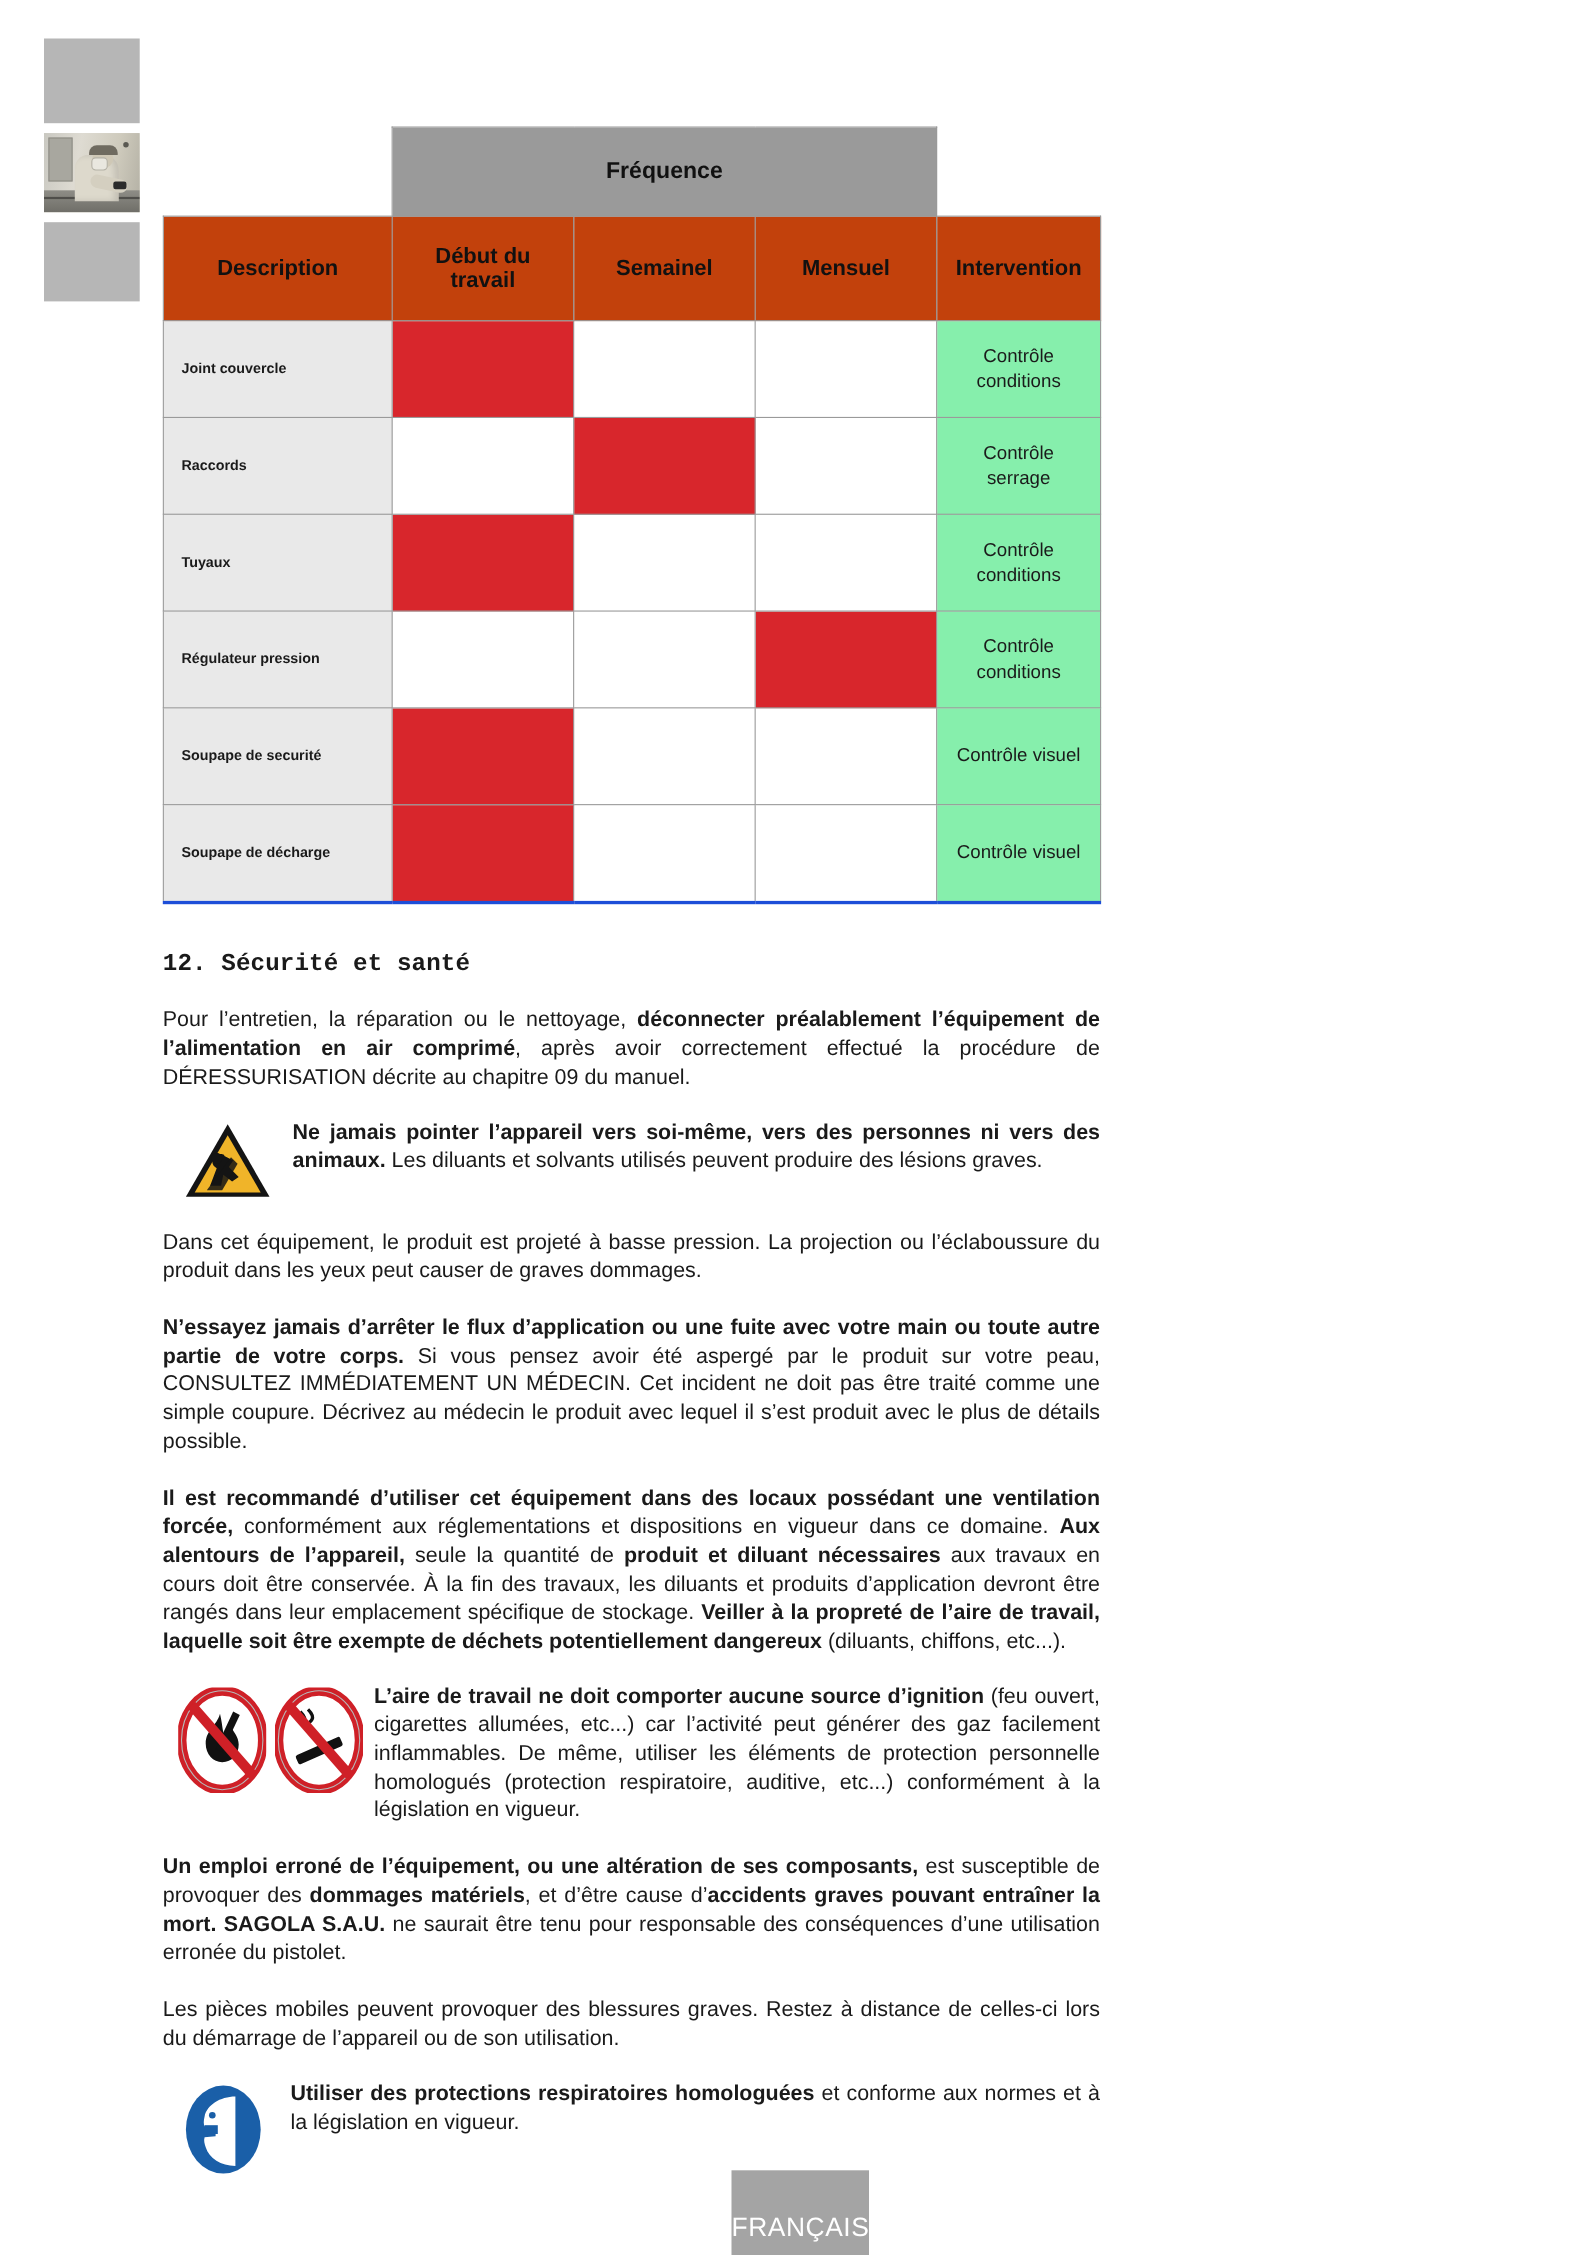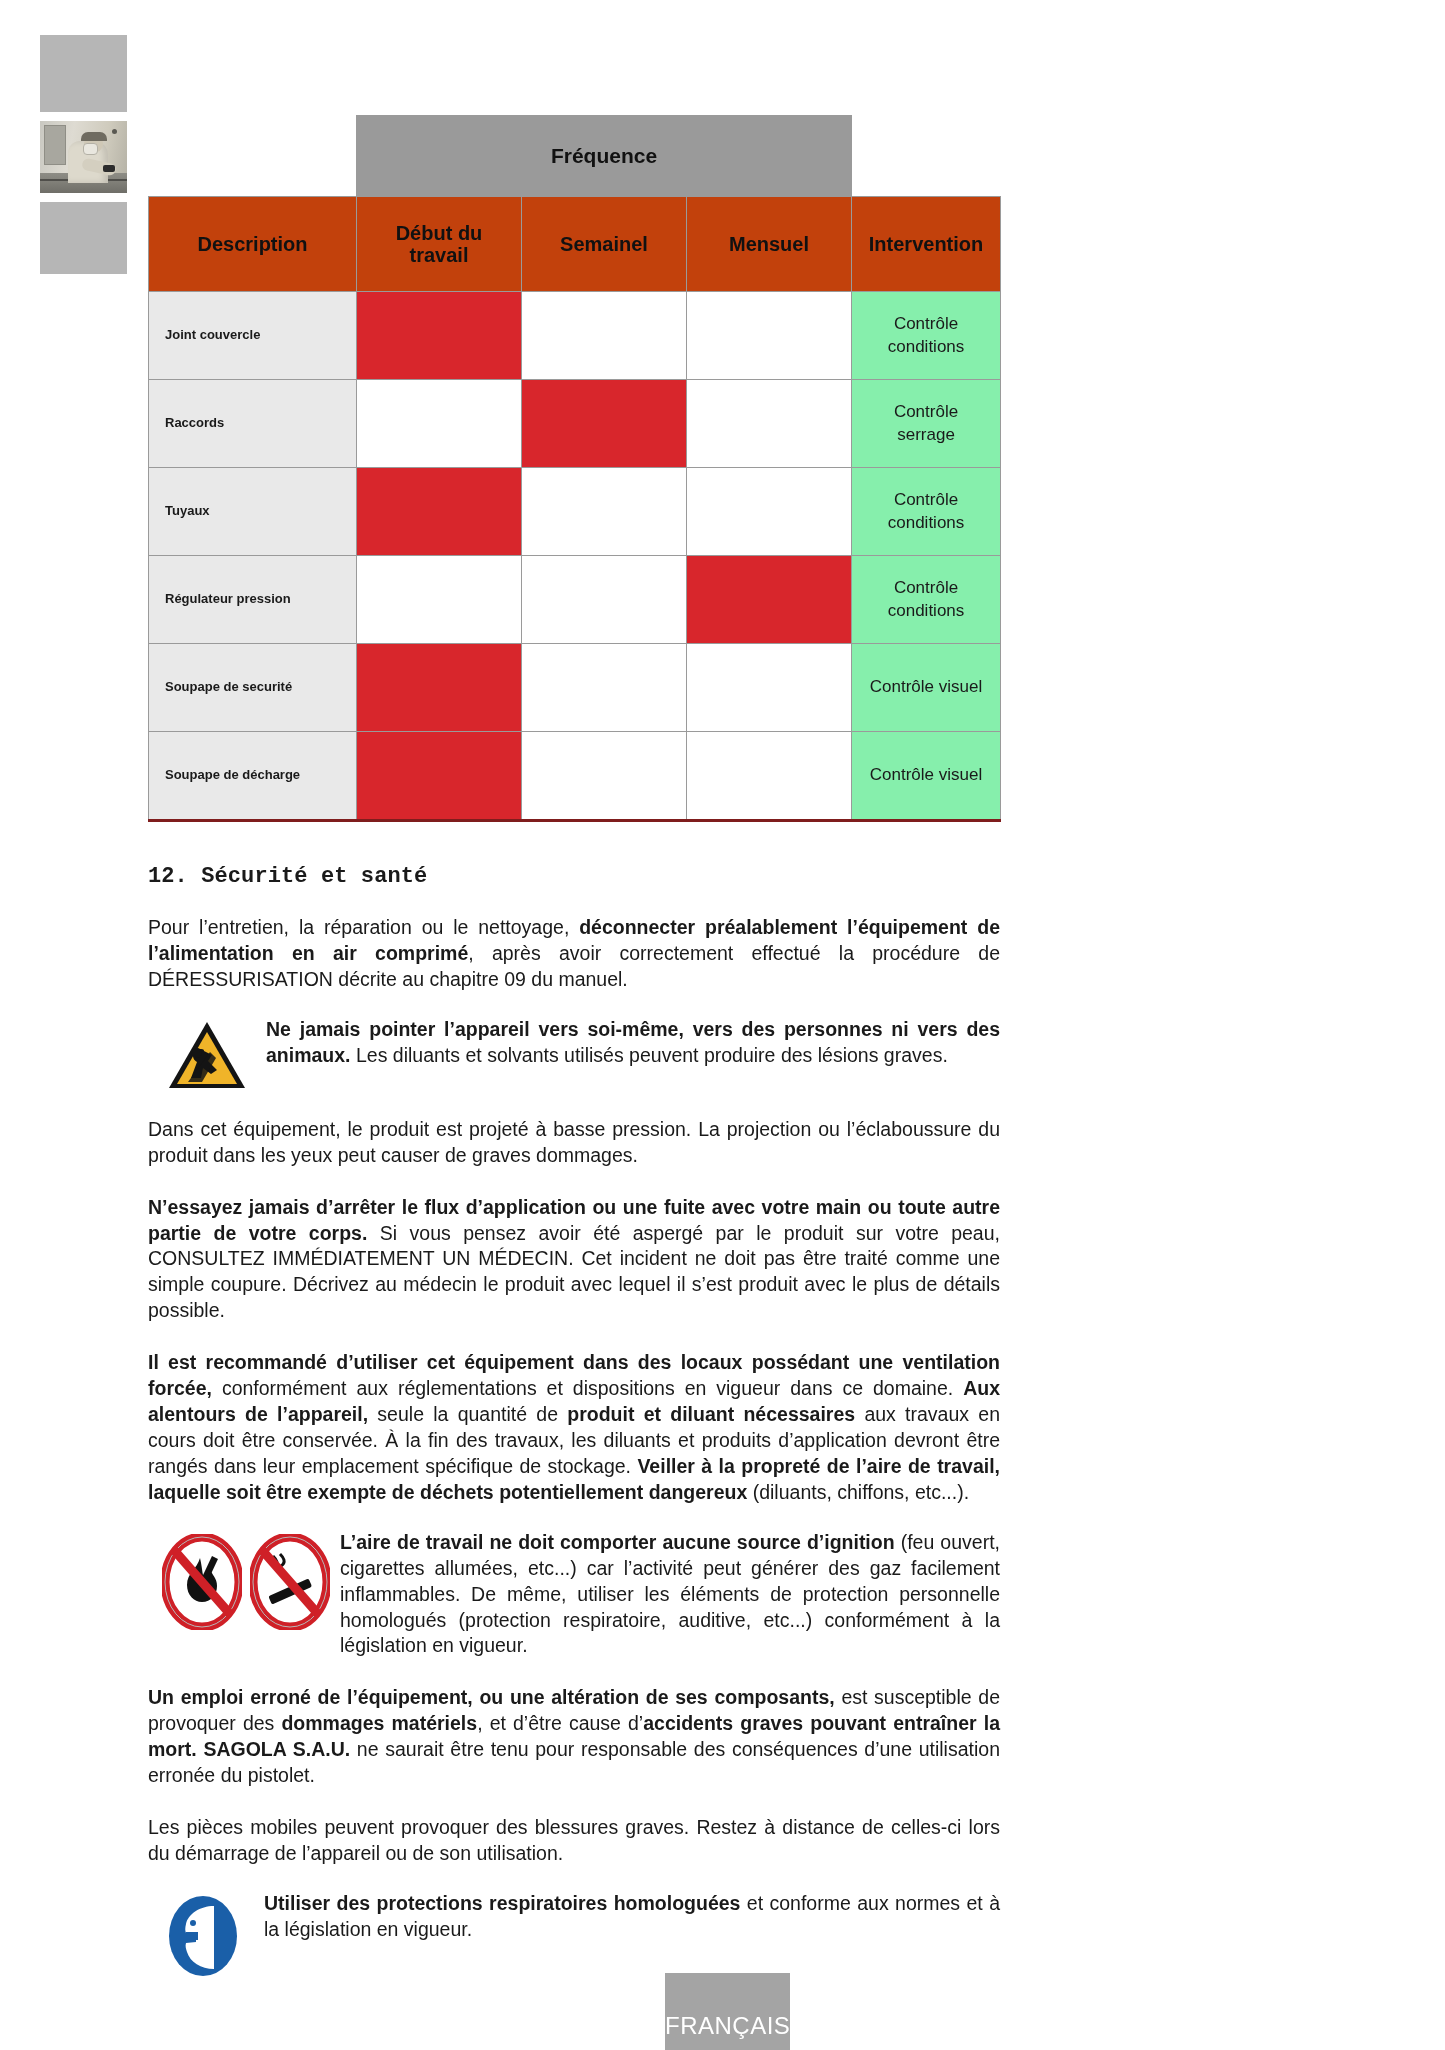--- a/index.html
+++ b/index.html
@@ -144,21 +144,21 @@
   }
   td.mark-cell { background: #ffffff; }
   td.mark-cell.on { background: #d8262c; }
   td.interv-cell {
     background: #86efac;
     font-size: 17px;
     text-align: center;
     line-height: 1.3;
     padding: 6px 8px;
   }
-  tr.last-row td { border-bottom: 3px solid #7f1d1d; }
+  tr.last-row td { border-bottom: 3px solid #1d4ed8; }
 
   
   h2.section-title {
     font-size: 22px;
     font-weight: bold;
     margin: 42px 0 0 0;
     letter-spacing: .1px;
     font-family: Liberation Mono, monospace;
   }
   p.body {

